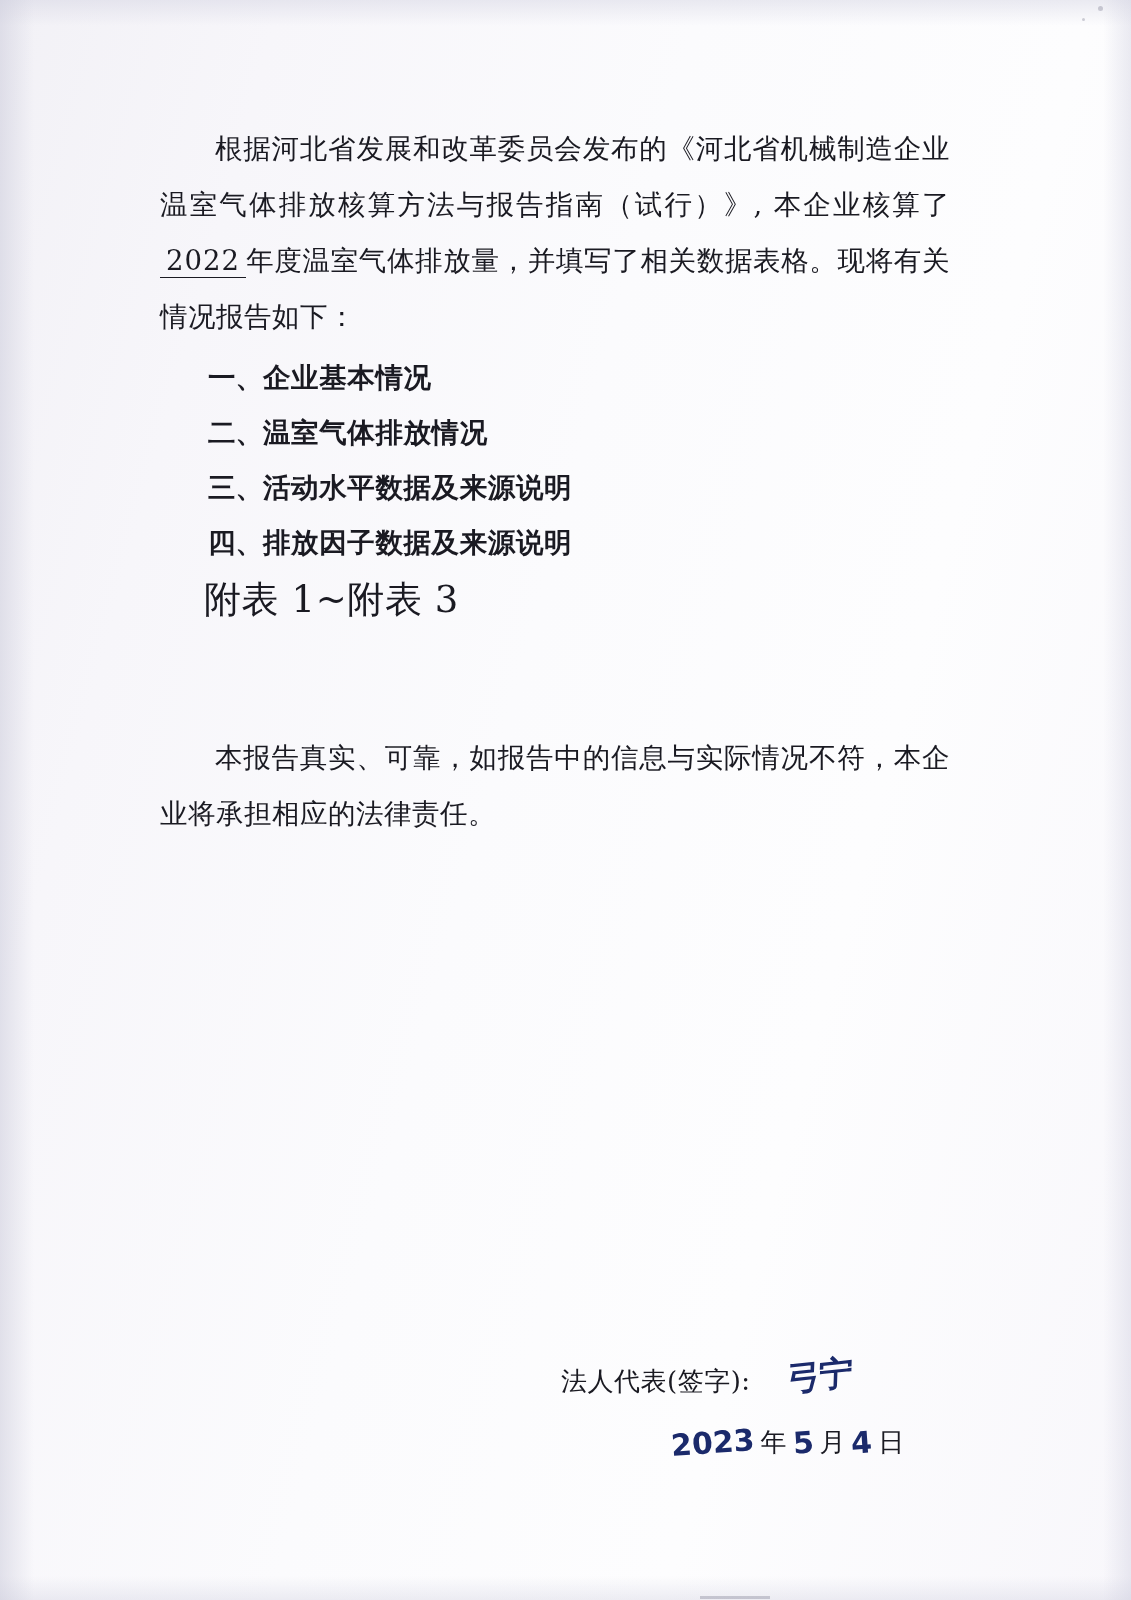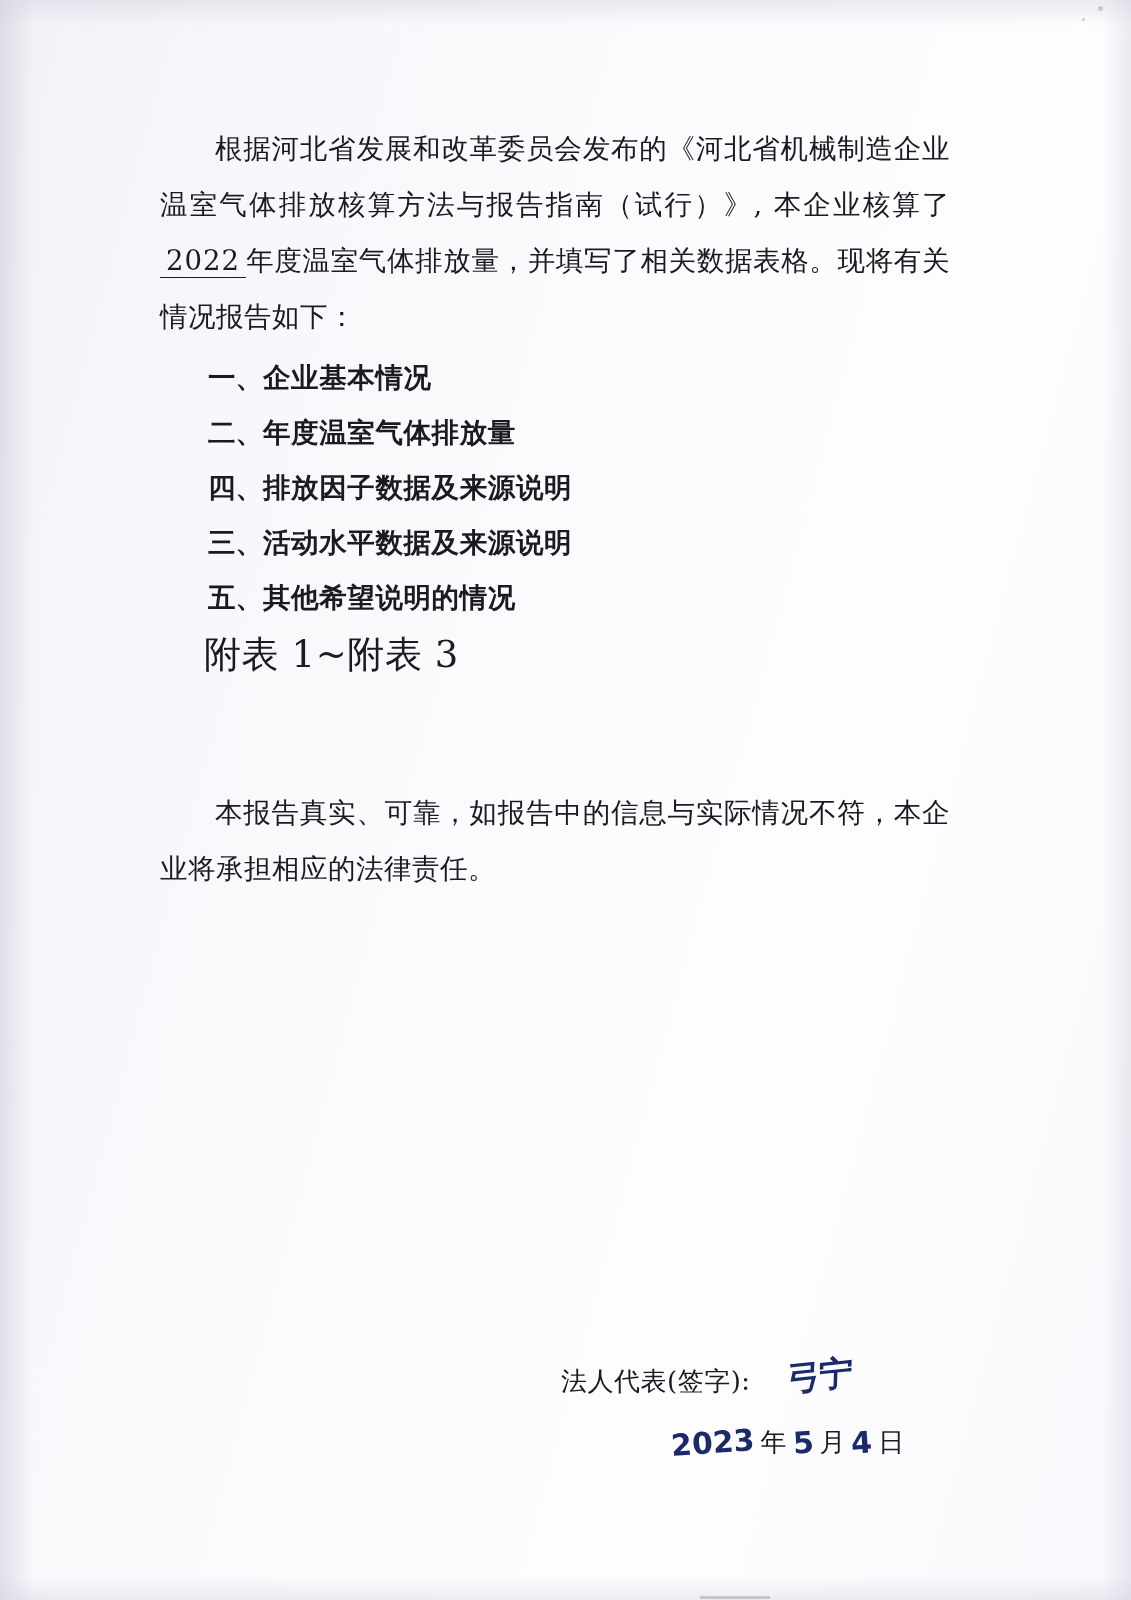--- a/index.html
+++ b/index.html
@@ -154,24 +154,23 @@
   <div class="edge-speck" style="left:1098px;top:6px;width:5px;height:5px;border-radius:50%;"></div>
   <div class="edge-speck" style="left:1082px;top:18px;width:3px;height:3px;border-radius:50%;"></div>
   <div class="edge-speck" style="left:700px;top:1596px;width:70px;height:3px;"></div>
 
   <div class="content">
 
     <p class="para indent"><span>根据河北省发展和改革委员会发布的《河北省机械制造企业温室气体排放核算方法与报告指南（试行）》, 本企业核算了</span><span class="year-blank">2022</span><span>年度温室气体排放量，并填写了相关数据表格。现将有关情况报告如下：</span></p>
 
     <ul class="list">
       <li><span class="num">一、</span><span>企业基本情况</span></li>
-      <li><span class="num">二、</span><span>年度温室气体排放量</span></li>
+      <li><span class="num">二、</span><span>温室气体排放情况</span></li>
+      <li><span class="num">三、</span><span>活动水平数据及来源说明</span></li>
       <li><span class="num">四、</span><span>排放因子数据及来源说明</span></li>
-      <li><span class="num">三、</span><span>活动水平数据及来源说明</span></li>
-      <li><span class="num">五、</span><span>其他希望说明的情况</span></li>
     </ul>
 
     <div class="attach">附表 1~附表 3</div>
 
     <div class="gap"></div>
 
     <p class="para indent closing">本报告真实、可靠，如报告中的信息与实际情况不符，本企业将承担相应的法律责任。</p>
 
   </div>
 

